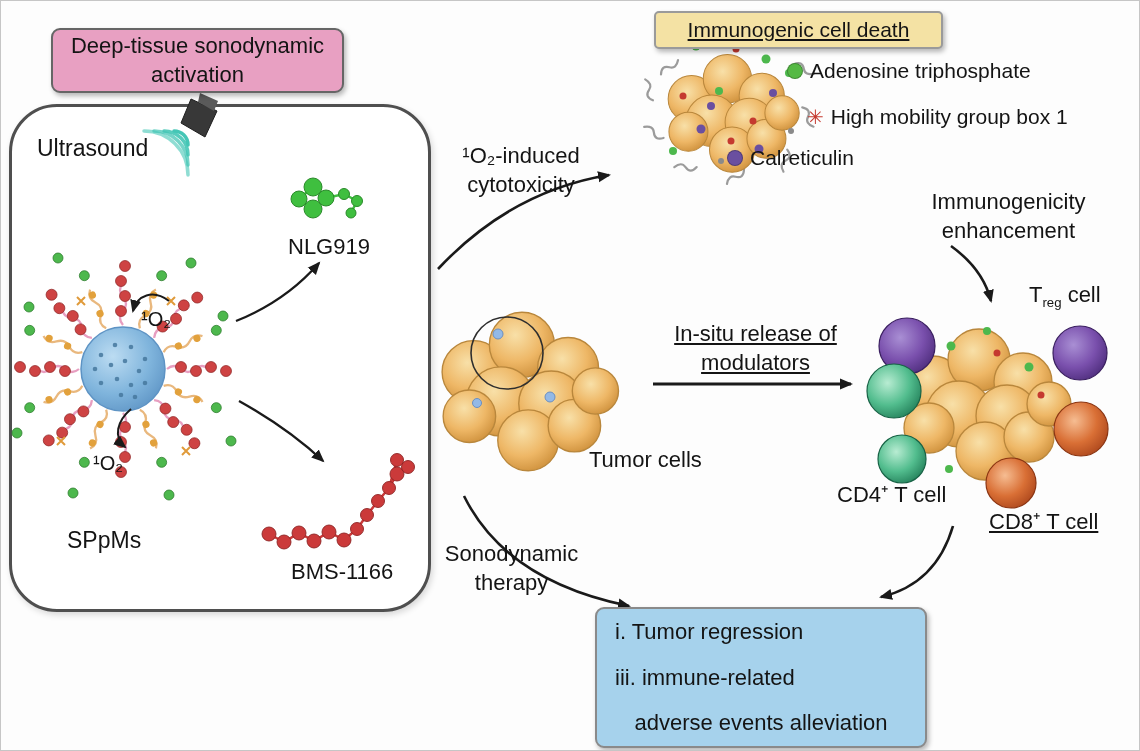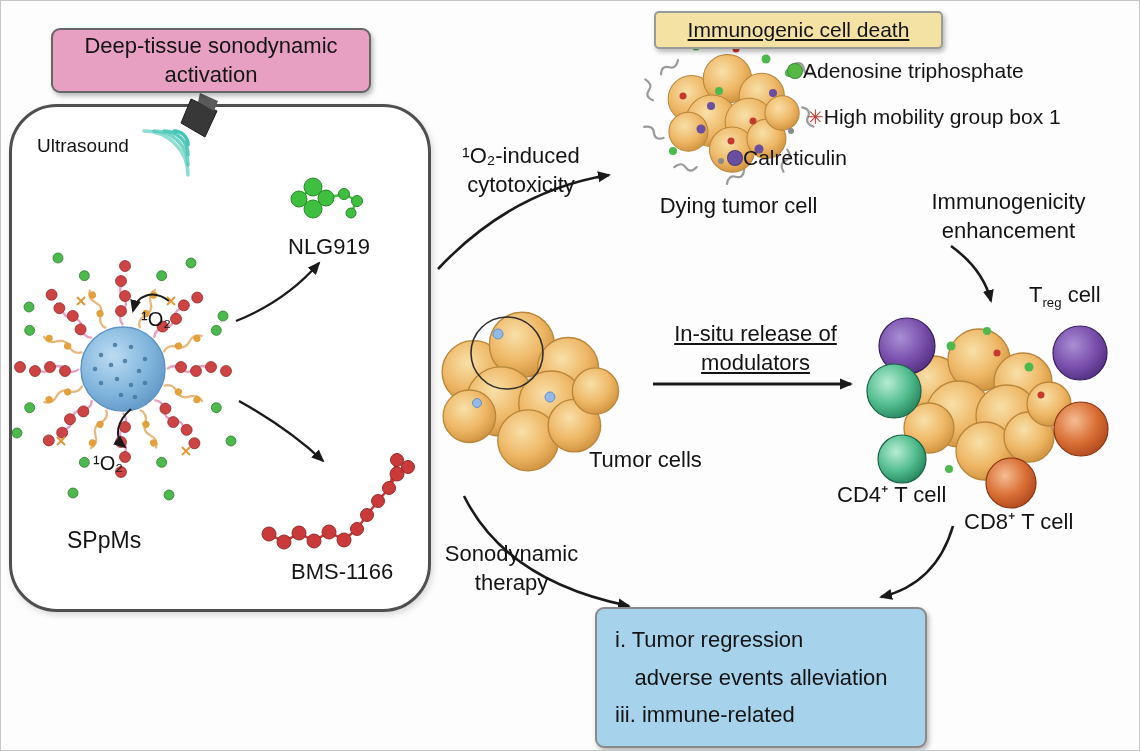--- a/index.html
+++ b/index.html
@@ -13,44 +13,44 @@
     white-space:pre-line; color:#141414;
   }
   .center { text-align:center; }
   .small { font-size:20px;margin-top:29px; }
   .box {
     position:absolute; box-sizing:border-box;
     display:flex; align-items:center; justify-content:center;
     text-align:center; box-shadow:2px 3px 5px rgba(0,0,0,0.28);
   }
   .pinkbox {
-    left:50px; top:27px; width:320px; height:65px;
+    left:50px; top:27px; width:293px; height:65px;
     border:2px solid #666; border-radius:9px; font-size:22px; line-height:1.3;
   }
   .yellowbox {
     left:653px; top:10px; width:289px; height:38px;
     border:2px solid #9a9a9a; border-radius:5px; font-size:21px;text-decoration:underline;
   }
   .bluebox {
     left:594px; top:606px; width:332px; height:141px;
     border:2px solid #8a8a8a; border-radius:9px;
     display:flex; flex-direction:column; justify-content:center;
-    align-items:flex-start; gap:10px; font-size:22px; line-height:1.25;
+    align-items:flex-start; gap:18px; font-size:22px; line-height:1.25;
     text-align:left;
   }
   .outcome-line { padding-left:18px; }
   .outcome-line.centered { padding-left:0; align-self:center; }
   .panel {
     position:absolute; left:8px; top:103px; width:422px; height:508px;
     border:3px solid #4f4f4f; border-radius:48px; background:#ffffff;
     box-sizing:border-box; box-shadow:2px 3px 6px rgba(0,0,0,0.15);
   }
   .art { position:absolute; left:0; top:0; }
   .legend-row {
-    position:absolute; display:flex; align-items:center; 
+    position:absolute; display:flex; align-items:center; gap:7px;
     font-size:21px; line-height:1.2;
   }
   .dot { width:14px; height:14px; border-radius:50%; flex:0 0 auto; border:1px solid rgba(0,0,0,0.25); }
   .asterisk { font-size:20px; line-height:1; flex:0 0 auto; }
   sub { font-size:0.6em; }
 </style>
 </head>
 <body>
 
 <div class="canvas">
@@ -291,52 +291,51 @@
     <span class="lbl-static" style="white-space:pre-line">Deep-tissue sonodynamic
 activation</span>
   </div>
 
   <div class="box yellowbox" style="background-color: rgb(244, 226, 164);">
     <span>Immunogenic cell death</span>
   </div>
 
   <div class="box bluebox" style="background-color: rgb(166, 210, 236);">
     <div class="outcome-line">i. Tumor regression</div>
+    <div class="outcome-line">iii. immune-related</div>
     <div class="outcome-line centered">adverse events alleviation</div>
-    <div class="outcome-line">iii. immune-related</div>
   </div>
 
   <div class="legend-row" style="left:786px; top:57px;">
     <span class="dot" style="background-color: rgb(85, 185, 68);"></span>
     <span>Adenosine triphosphate</span>
   </div>
   <div class="legend-row" style="left:806px; top:103px;">
     <span class="asterisk" style="color: rgb(197, 57, 47);">✳</span>
     <span>High mobility group box 1</span>
   </div>
   <div class="legend-row" style="left:726px; top:144px;">
     <span class="dot" style="background-color: rgb(106, 79, 160);"></span>
     <span>Calreticulin</span>
   </div>
 
-  <div class="lbl" style="left:36px; top:132px; font-size:19px;">Ultrasound</div>
+  <div class="lbl" style="left:36px; top:132px; font-size:23px;">Ultrasound</div>
   <div class="lbl small" style="left:140px; top:276px;">¹O₂</div>
   <div class="lbl small" style="left:92px; top:420px;">¹O₂</div>
   <div class="lbl" style="left:287px; top:231px;">NLG919</div>
   <div class="lbl" style="left:66px; top:524px; font-size:23px;">SPpMs</div>
   <div class="lbl" style="left:290px; top:556px;">BMS-1166</div>
 
   <div class="lbl center" style="left:425px; top:140px; width:190px;">¹O₂-induced
 cytotoxicity</div>
-  <div class="lbl center" style="left:645px; top:190px; width:185px;">Dying tumor cell</div>
   <div class="lbl center" style="left:900px; top:186px; width:215px;">Immunogenicity
 enhancement</div>
   <div class="lbl center" style="left:652px; top:318px; width:205px;text-decoration:underline;">In-situ release of
 modulators</div>
   <div class="lbl" style="left:588px; top:444px;">Tumor cells</div>
   <div class="lbl center" style="left:428px; top:538px; width:165px;">Sonodynamic
 therapy</div>
 
   <div class="lbl" style="left:1028px; top:279px;"><span>T</span><sub>reg</sub><span> cell</span></div>
   <div class="lbl" style="left:836px; top:479px;">CD4⁺ T cell</div>
-  <div class="lbl" style="left:963px; top:506px;">CD8⁺ T cell</div>
+  <div class="lbl" style="left:988px; top:506px;text-decoration:underline;">CD8⁺ T cell</div>
 
 </div>
 
 </body></html>

